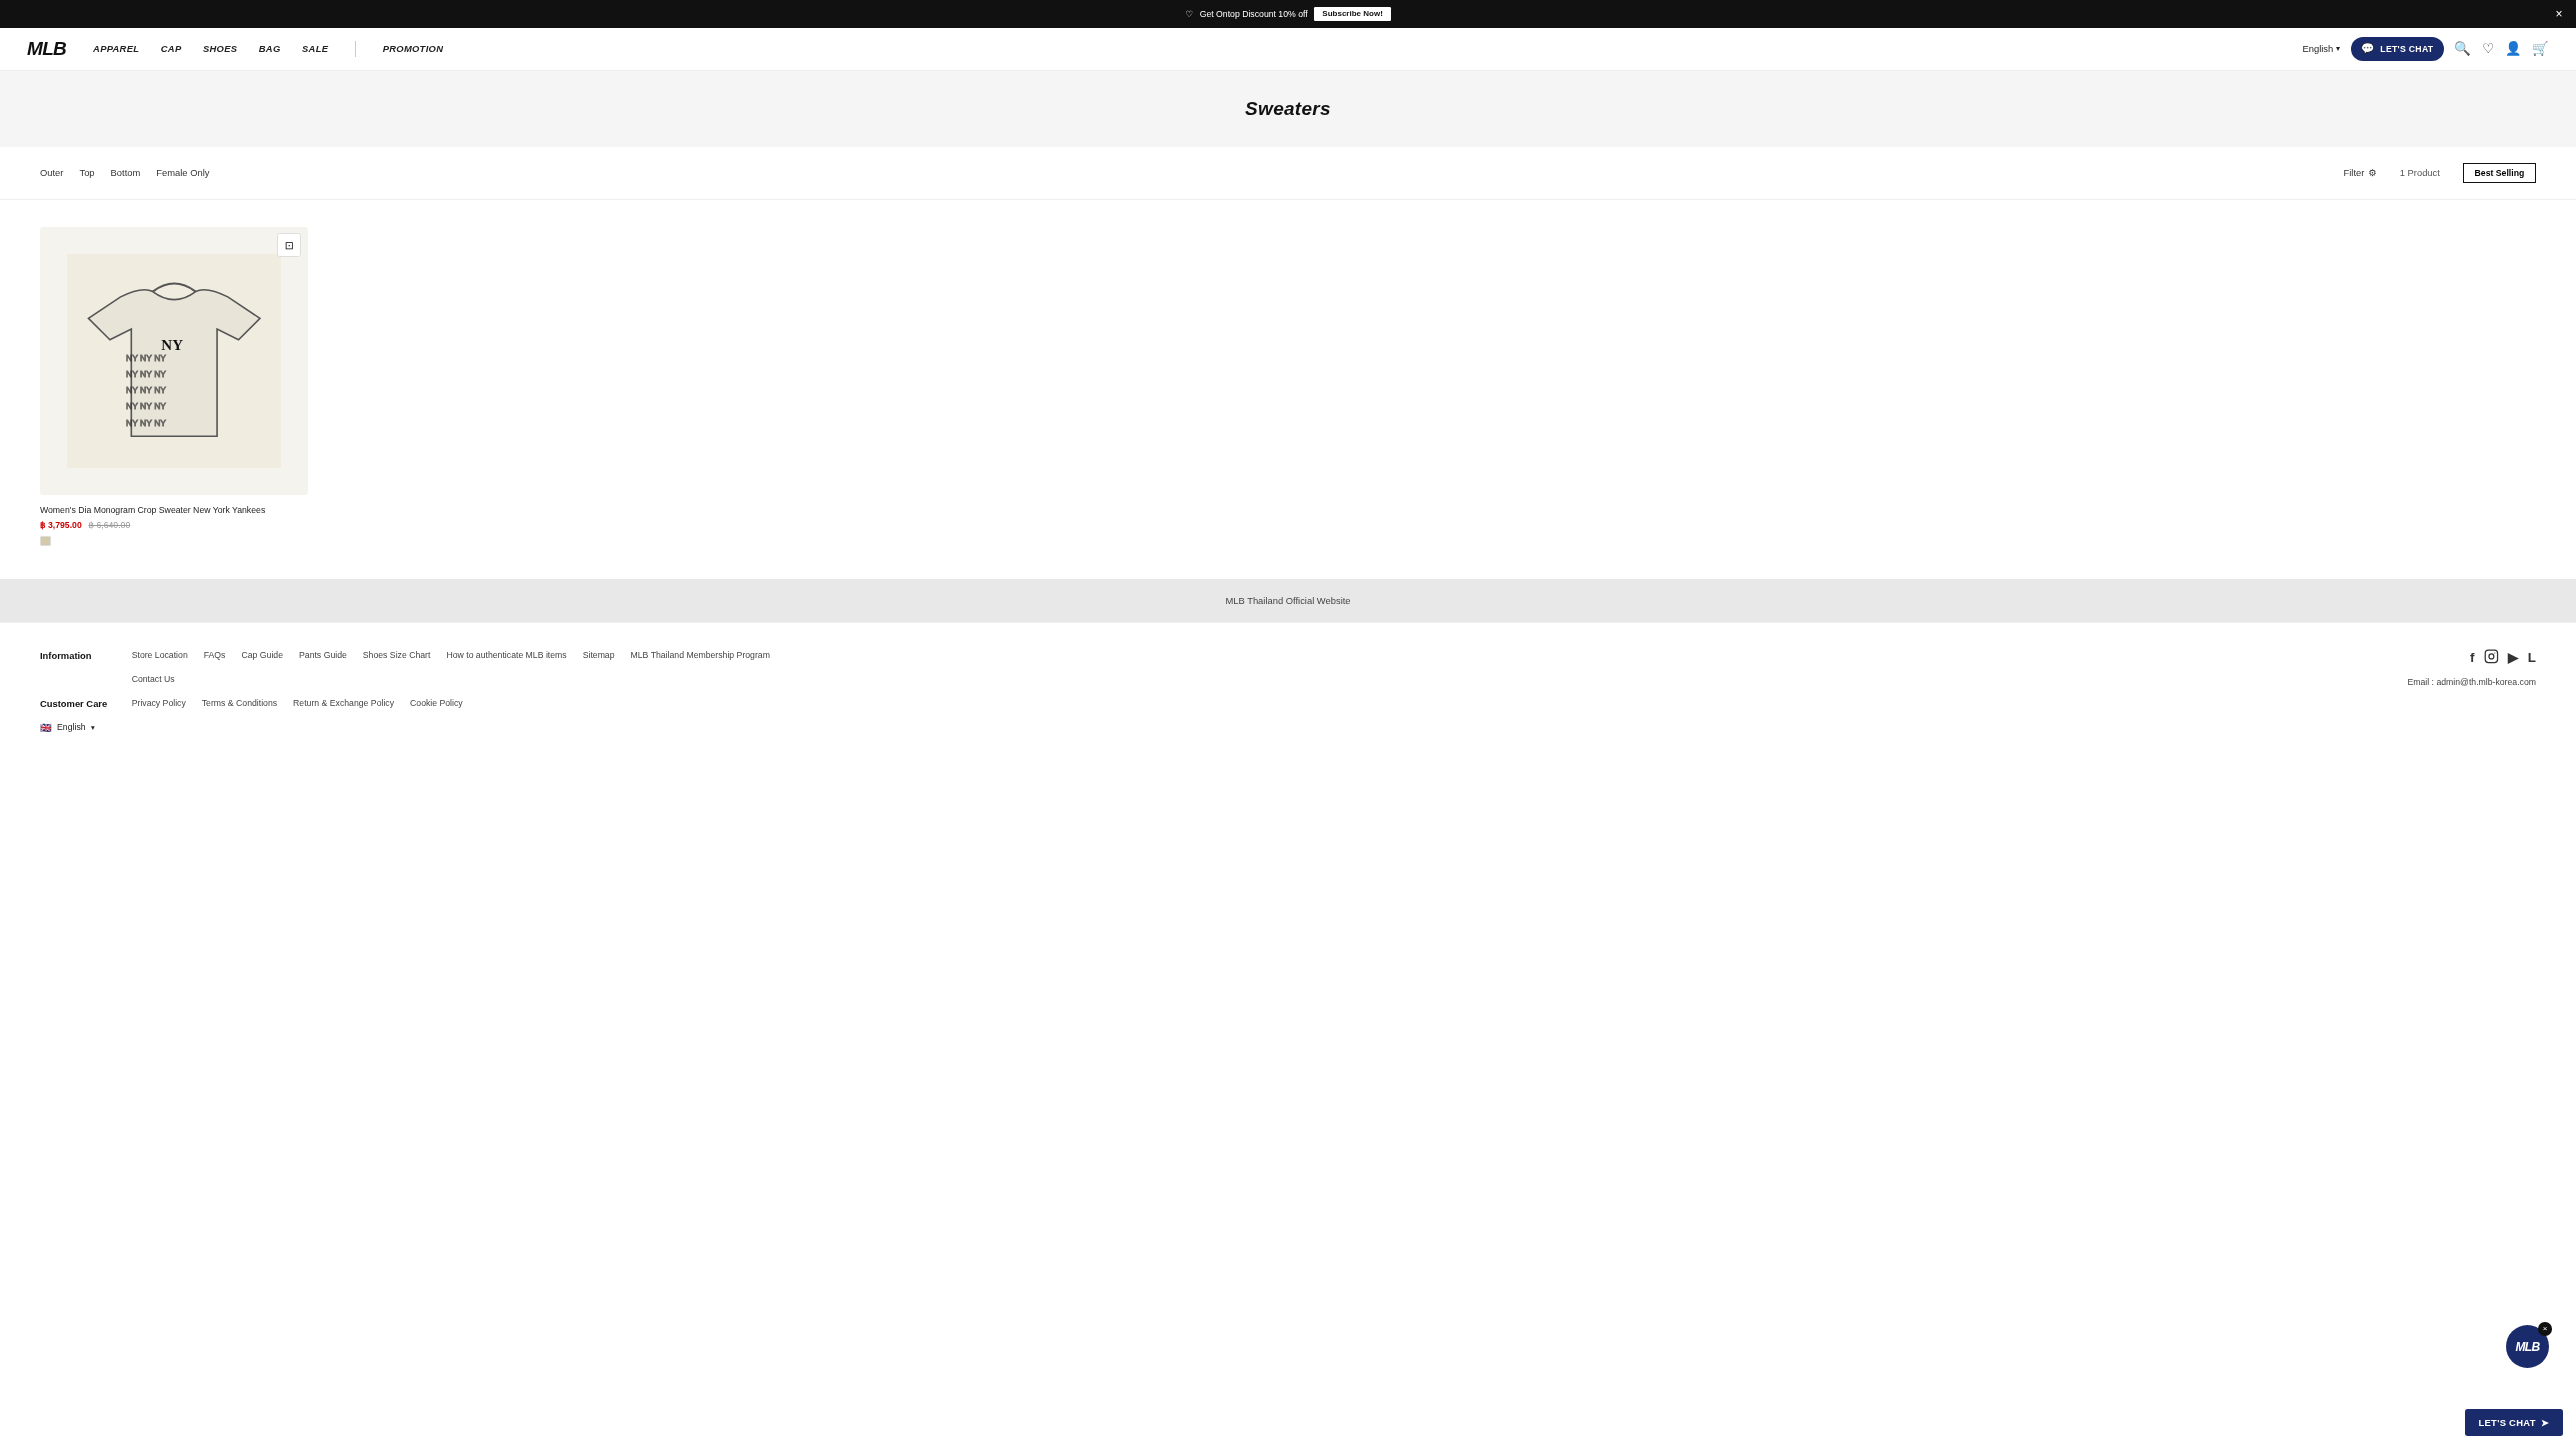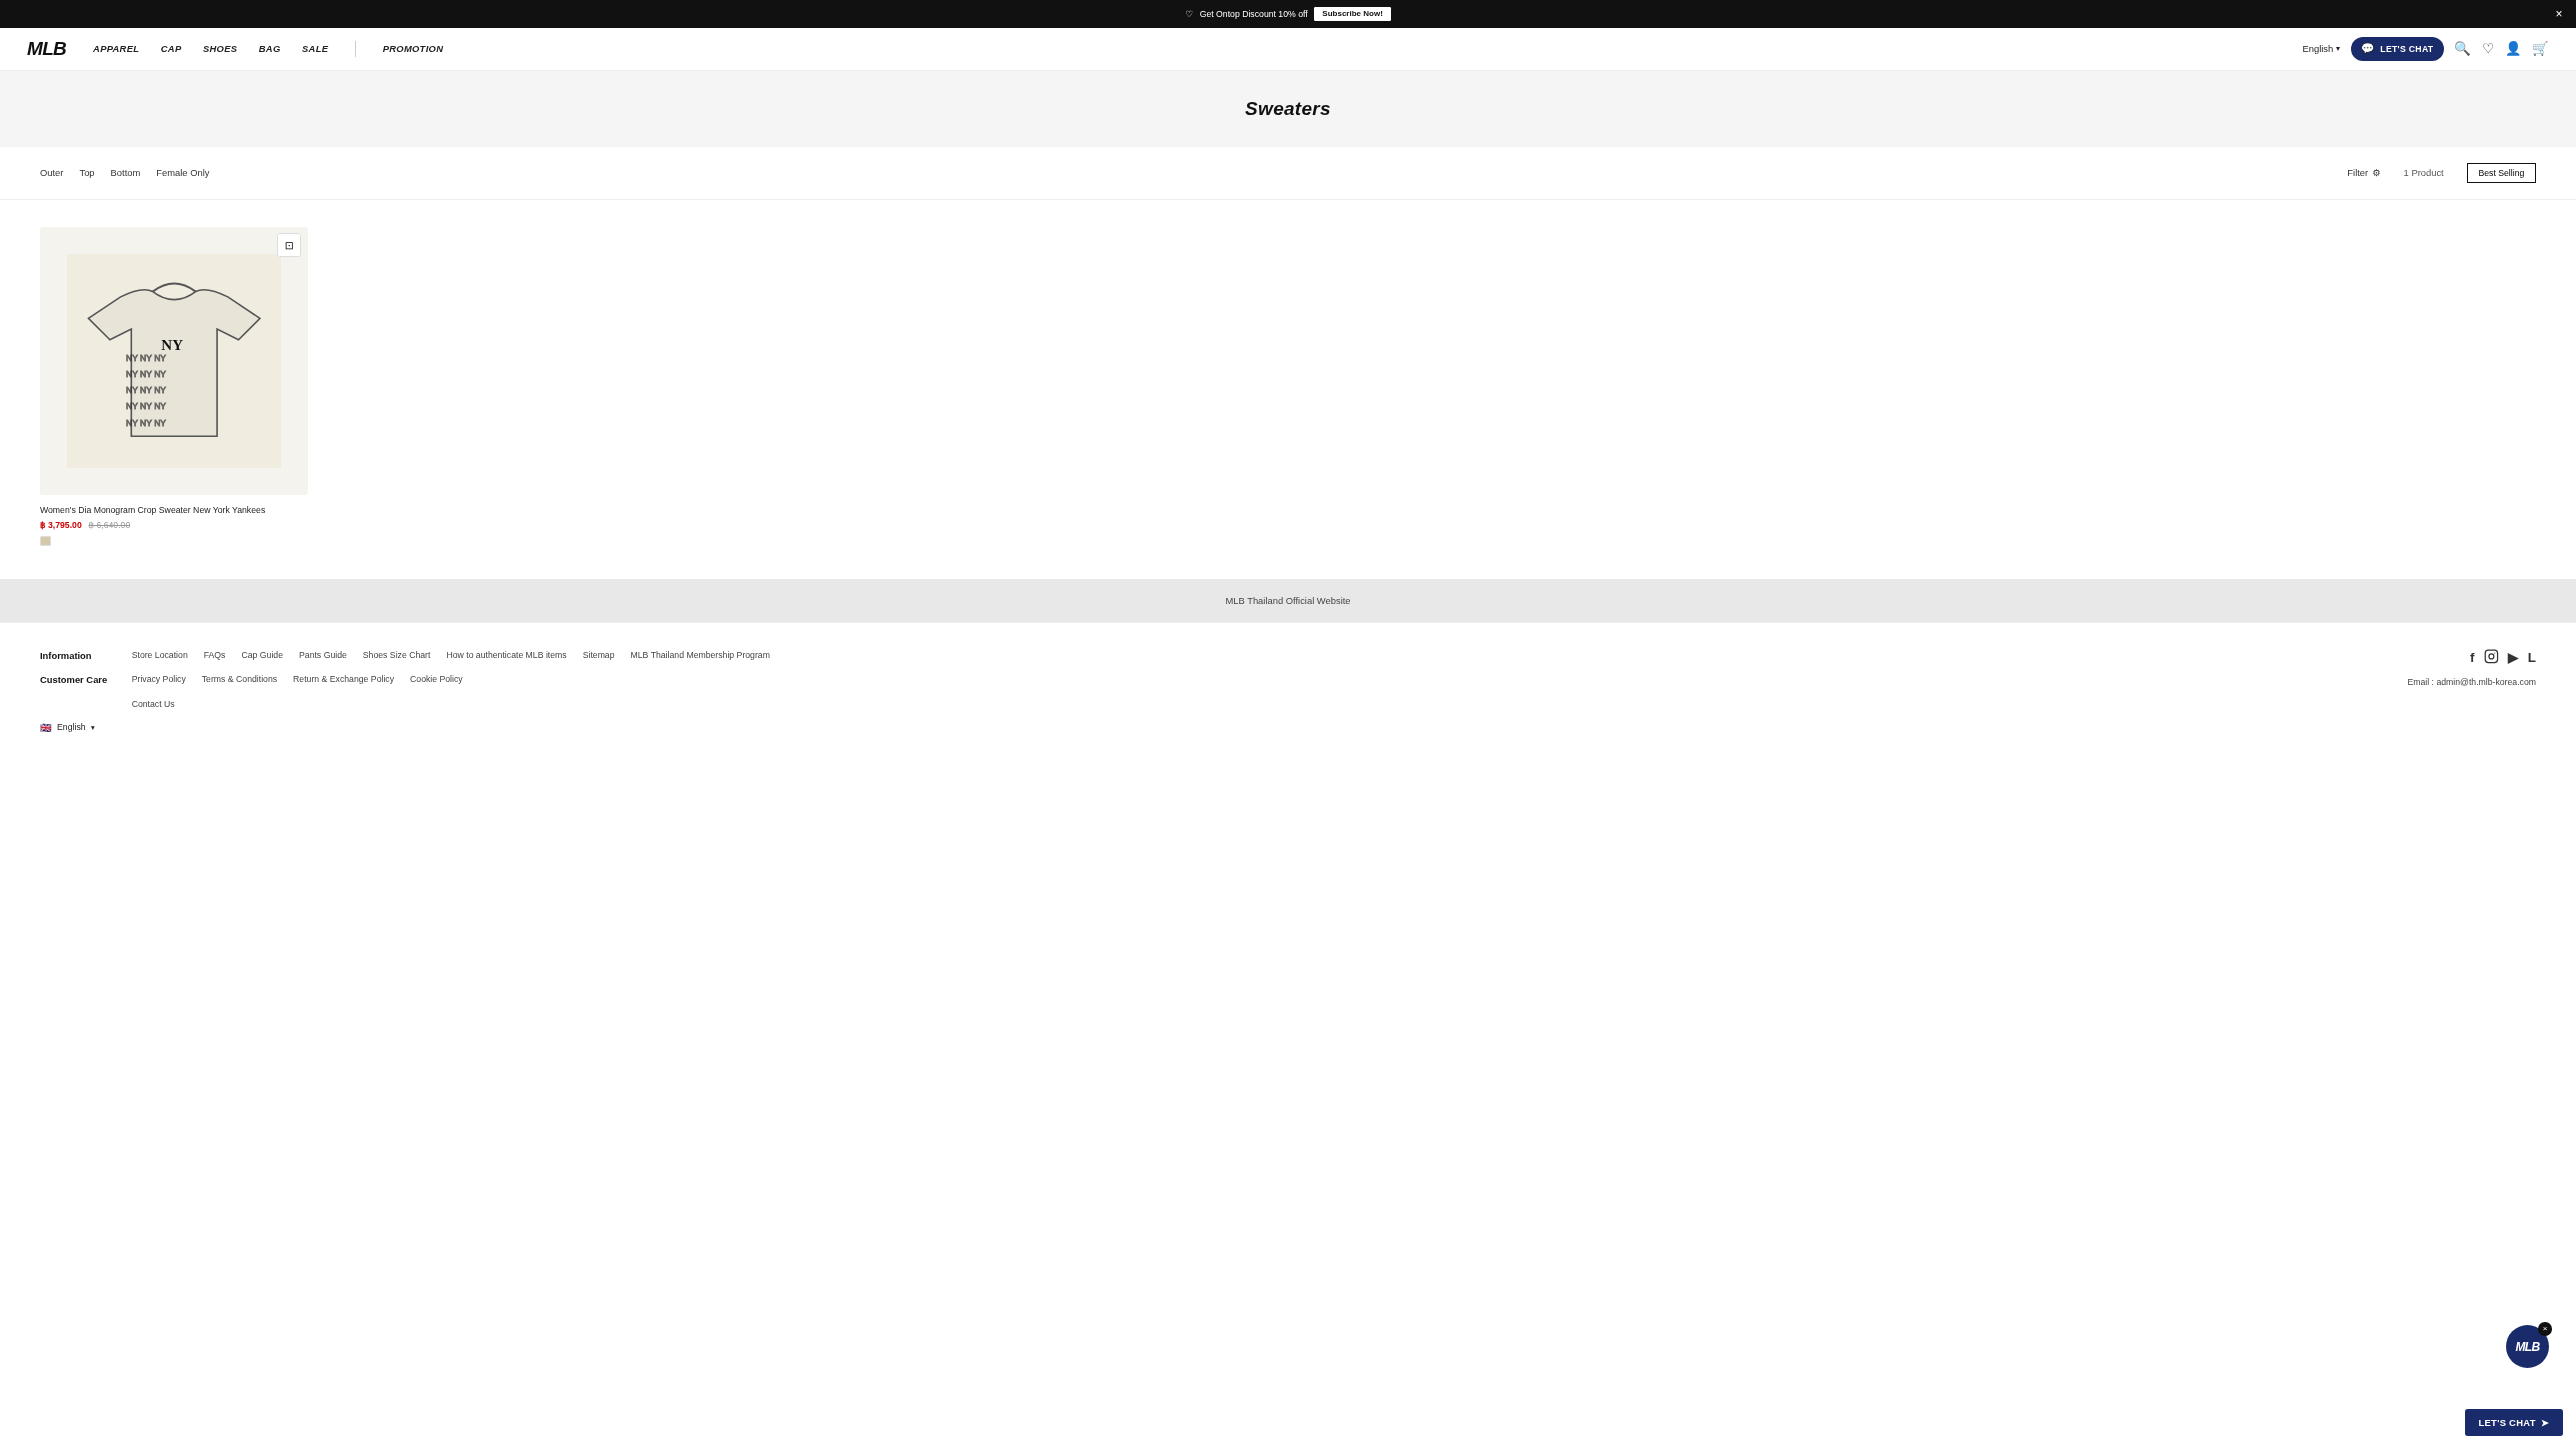--- a/index.html
+++ b/index.html
@@ -173,21 +173,21 @@
     .product-count {
       font-size: 9.4px;
       color: #555;
     }
     .sort-btn {
       border: 0.7px solid #111;
       background: #fff;
       padding: 4px 10.7px;
       font-size: 8.7px;
       cursor: pointer;
-      font-weight: 400;
+      font-weight: 700;
     }
 
     
     .products-section {
       padding: 27px 40px;
       min-height: 268px;
     }
     .products-grid {
       display: grid;
       grid-template-columns: repeat(auto-fill, minmax(148px, 1fr));
@@ -508,34 +508,34 @@
         <a class="footer-link" href="#">Cap Guide</a>
         <a class="footer-link" href="#">Pants Guide</a>
         <a class="footer-link" href="#">Shoes Size Chart</a>
         <a class="footer-link" href="#">How to authenticate MLB items</a>
         <a class="footer-link" href="#">Sitemap</a>
         <a class="footer-link" href="#">MLB Thailand Membership Program</a>
       </div>
     </div>
 
     <div class="footer-row">
+      <span class="footer-section-title"></span>
+      <a class="footer-link" href="#">Contact Us</a>
+    </div>
+
+    <div class="footer-row">
       <span class="footer-section-title">Customer Care</span>
       <div class="footer-links">
         <a class="footer-link" href="#">Privacy Policy</a>
         <a class="footer-link" href="#">Terms &amp; Conditions</a>
         <a class="footer-link" href="#">Return &amp; Exchange Policy</a>
         <a class="footer-link" href="#">Cookie Policy</a>
       </div>
     </div>
 
-    <div class="footer-row">
-      <span class="footer-section-title"></span>
-      <a class="footer-link" href="#">Contact Us</a>
-    </div>
-
     <div style="display:flex; align-items:center; margin-top:10.7px; gap:5.4px;">
       <span>🇬🇧</span>
       <span style="font-size:8.7px;">English</span>
       <span style="font-size:7.4px;">▾</span>
     </div>
   </footer>
 </div>
 
 <button class="lets-chat-fixed">
   <span>LET'S CHAT</span>

